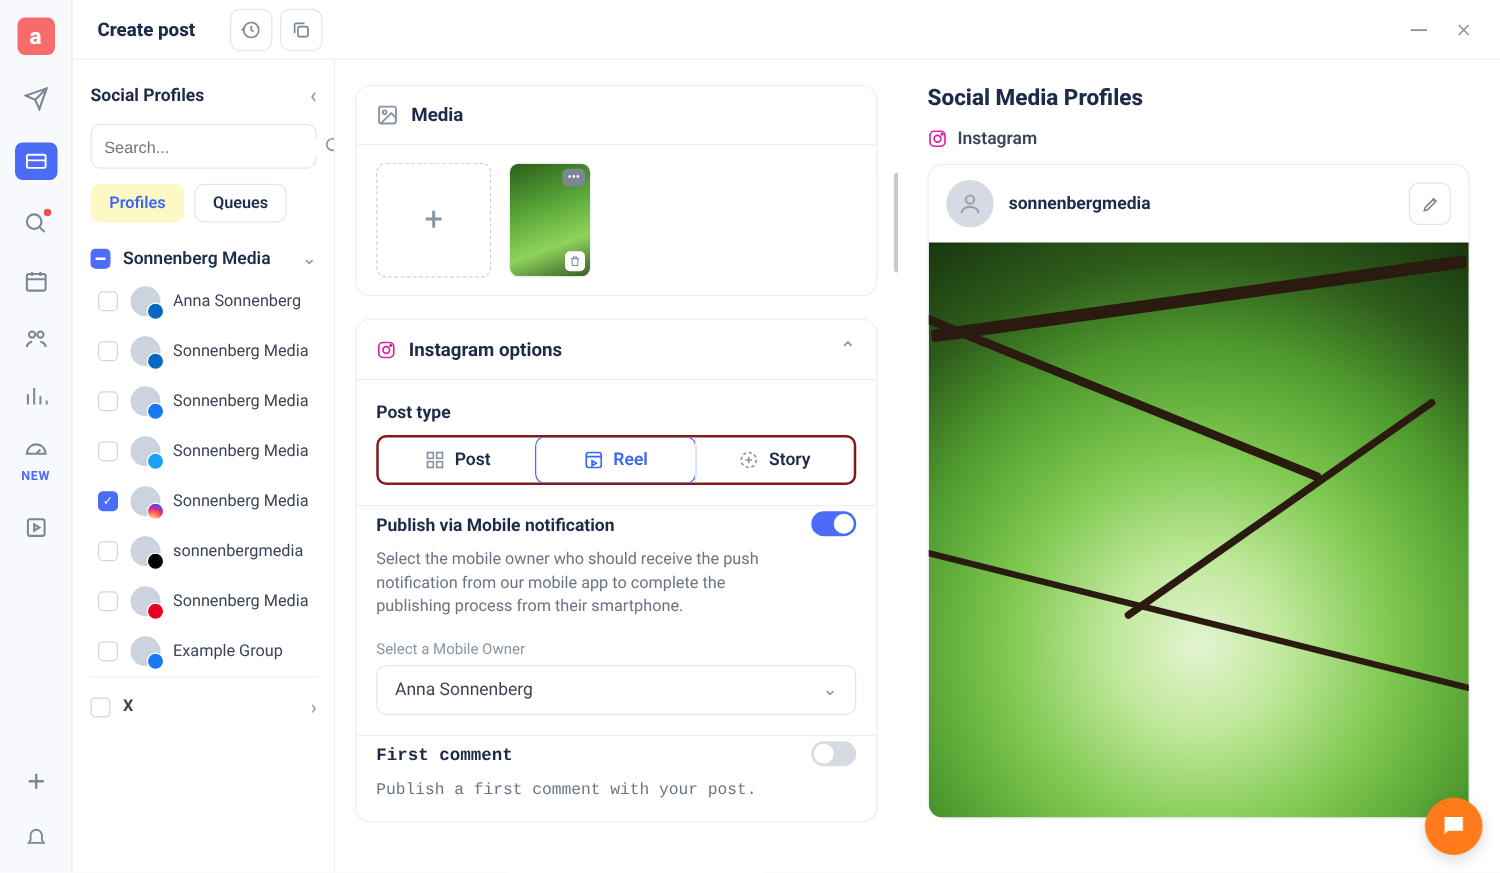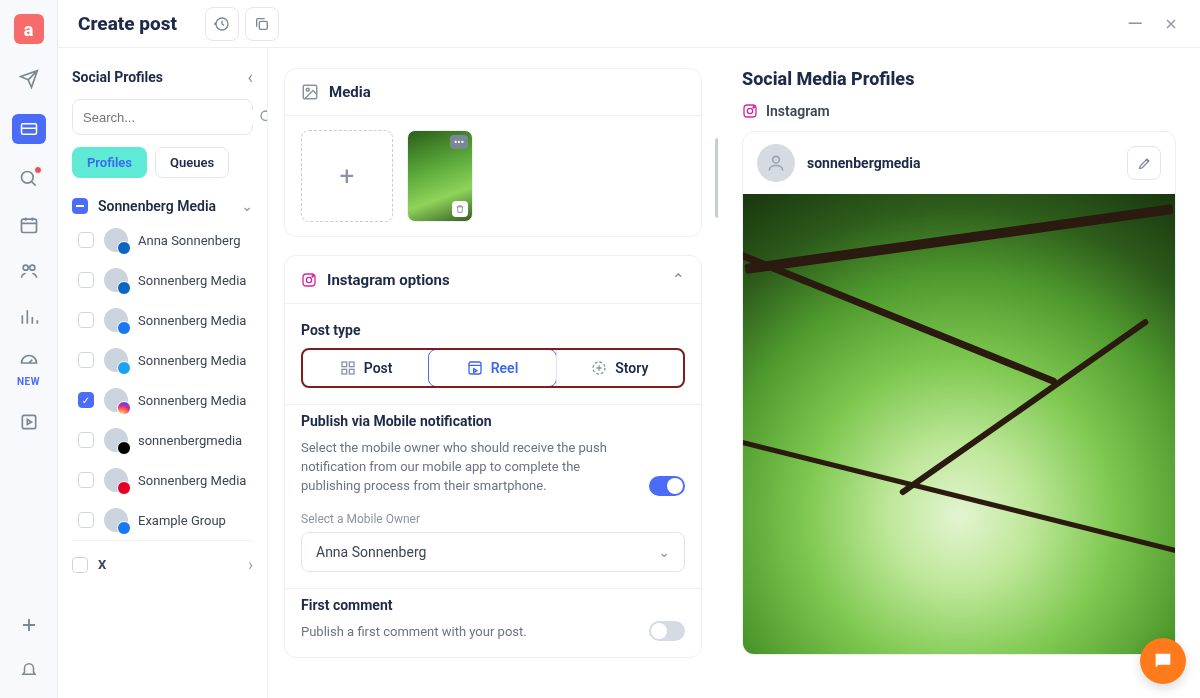--- a/index.html
+++ b/index.html
@@ -8,37 +8,37 @@
   .left-rail { width: 58px; background: #f8f9fc; border-right: 1px solid #e8eaed; display: flex; flex-direction: column; align-items: center; padding-top: 14px; gap: 24px; position: relative; }
   .logo-square { width: 30px; height: 30px; background: #f76b6b; border-radius: 6px; display:flex; align-items:center; justify-content:center;}
   .logo-square span { color:#fff; font-weight:800; font-size:18px; }
   .rail-icon { color: #7b8794; width: 22px; height: 22px; display:flex; align-items:center; justify-content:center; cursor:pointer; position:relative;}
   .rail-icon.active { background:#4a6cf7; color:#fff; border-radius:6px; padding:6px; width:34px; height:30px;}
   .rail-dot { position:absolute; top:-2px; right:-2px; width:8px; height:8px; background:#e55353; border-radius:50%; border:1.5px solid #f8f9fc;}
   .rail-new { font-size:10px; color:#4a6cf7; font-weight:700; letter-spacing:0.5px;}
   .rail-bottom { margin-top:auto; margin-bottom:18px; display:flex; flex-direction:column; gap:22px; align-items:center;}
   .main { flex:1; background:#fff; display:flex; flex-direction:column;}
   .titlebar { height:48px; display:flex; align-items:center; padding:0 20px; border-bottom:1px solid #eef0f3;}
-  .titlebar-title { font-size:19px; font-weight:800; color:#1e2a4a; }
+  .titlebar-title { font-size:15px; font-weight:800; color:#1e2a4a; }
   .tb-actions { display:flex; gap:6px; margin-left:28px;}
   .tb-btn { width:34px; height:34px; border:1px solid #e2e6ea; border-radius:8px; background:#fff; display:flex; align-items:center; justify-content:center; color:#7b8794; cursor:pointer;}
   .tb-right { margin-left:auto; display:flex; gap:18px; color:#8a94a6; font-size:20px;}
   .tb-win { cursor:pointer; width:18px; height:18px; display:flex; align-items:center; justify-content:center;}
   .content { flex:1; display:flex; overflow:hidden;}
   
   .sidebar { width:210px; border-right:1px solid #eef0f3; padding:18px 14px; overflow-y:auto;}
   .sb-header { display:flex; align-items:center; justify-content:space-between; margin-bottom:12px;}
   .sb-title { font-weight:700; font-size:14px; color:#1e2a4a;}
   .sb-collapse { color:#8a94a6; cursor:pointer; font-size:18px;}
   .search-box { display:flex; align-items:center; border:1px solid #e2e6ea; border-radius:8px; height:36px; padding:0 10px; margin-bottom:12px;}
   .search-box input { flex:1; border:none; outline:none; font-size:13px; color:#5a6270;}
   .search-box .si { color:#8a94a6;}
   .tab-seg { display:flex; gap:8px; margin-bottom:14px;}
   .seg { padding:7px 14px; border-radius:8px; font-size:13px; font-weight:600; cursor:pointer; border:1px solid transparent;}
-  .seg.active { background:#5eead4; color:#3b67f5; }
+  .seg.active { background:#fef9c3; color:#3b67f5; }
   .seg:not(.active){ color:#1e2a4a; border:1px solid #e2e6ea;}
   .group-row { display:flex; align-items:center; gap:10px; padding:6px 0; cursor:pointer;}
   .chk { width:16px; height:16px; border:1.8px solid #cfd5de; border-radius:4px; flex-shrink:0; display:flex; align-items:center; justify-content:center;}
   .chk.minus { background:#4a6cf7; border-color:#4a6cf7; position:relative;}
   .chk.minus::after { content:""; width:8px; height:2px; background:#fff;}
   .chk.checked { background:#4a6cf7; border-color:#4a6cf7;}
   .chk.checked::after { content:"✓"; color:#fff; font-size:10px;}
   .group-name { font-size:14px; font-weight:600; color:#1e2a4a;}
   .group-chev { margin-left:auto; color:#8a94a6; font-size:14px;}
   .profile-item { display:flex; align-items:center; gap:10px; padding:8px 0 8px 6px;}
@@ -66,21 +66,21 @@
   .tile-del { position:absolute; bottom:4px; right:4px; color:#7b8794; background:#fff; border-radius:4px; width:16px; height:16px; font-size:10px; display:flex; align-items:center; justify-content:center; cursor:pointer;}
   .collapse-chev { margin-left:auto; color:#8a94a6; cursor:pointer;}
   .section-pad { padding:4px 16px 16px;}
   .subhead { font-weight:700; font-size:14px; color:#1e2a4a; margin:14px 0 10px;}
   .type-seg { display:flex; border:2px solid #7f1d1d; border-radius:8px; overflow:hidden;}
   .type-opt { flex:1; display:flex; align-items:center; justify-content:center; gap:8px; padding:10px 4px; font-size:14px; font-weight:600; color:#1e2a4a; cursor:pointer;}
   .type-opt + .type-opt { border-left:1px solid #e2e6ea;}
   .type-opt.active { border:1.5px solid #4a6cf7; color:#3b67f5; border-radius:8px; margin:-1px;}
   .type-ic { color:#8a94a6; font-size:15px;}
   .type-opt.active .type-ic{ color:#3b67f5;}
-  .row-between { display:flex; align-items:flex-end; justify-content:space-between; gap:16px;}
+  .row-between { display:flex; align-items:flex-start; justify-content:space-between; gap:16px;}
   .helper { font-size:13px; color:#6b7485; margin-top:6px; line-height:1.45;}
   .toggle { width:36px; height:20px; background:#4a6cf7; border-radius:10px; position:relative; cursor:pointer; flex-shrink:0;}
   .toggle.off { background:#d6dbe3;}
   .toggle .knob { position:absolute; width:16px; height:16px; background:#fff; border-radius:50%; top:2px; right:2px;}
   .toggle.off .knob { right:auto; left:2px;}
   .label-small { font-size:12px; color:#8a94a6; margin:16px 0 6px;}
   .select { height:40px; border:1px solid #e2e6ea; border-radius:8px; display:flex; align-items:center; padding:0 14px; font-size:14px; color:#3b4556; cursor:pointer;}
   .select .sc { margin-left:auto; color:#8a94a6;}
   
   .preview { flex:1; padding:20px 24px; overflow-y:auto;}
@@ -379,21 +379,21 @@
             </div>
             <div class="label-small">Select a Mobile Owner</div>
             <div class="select">
               <span>Anna Sonnenberg</span>
               <span class="sc">⌄</span>
             </div>
           </div>
 
           <div class="section-pad border-top">
             <div class="row-between">
-              <div style="flex:1;">
+              <div style="flex:1;font-family:Liberation Mono, monospace;">
                 <div class="subhead" style="margin-top:4px;">First comment</div>
                 <div class="helper">Publish a first comment with your post.</div>
               </div>
               <div class="toggle off">
                   <div class="knob"></div>
                 </div>
             </div>
           </div>
         </div>
       </div>

